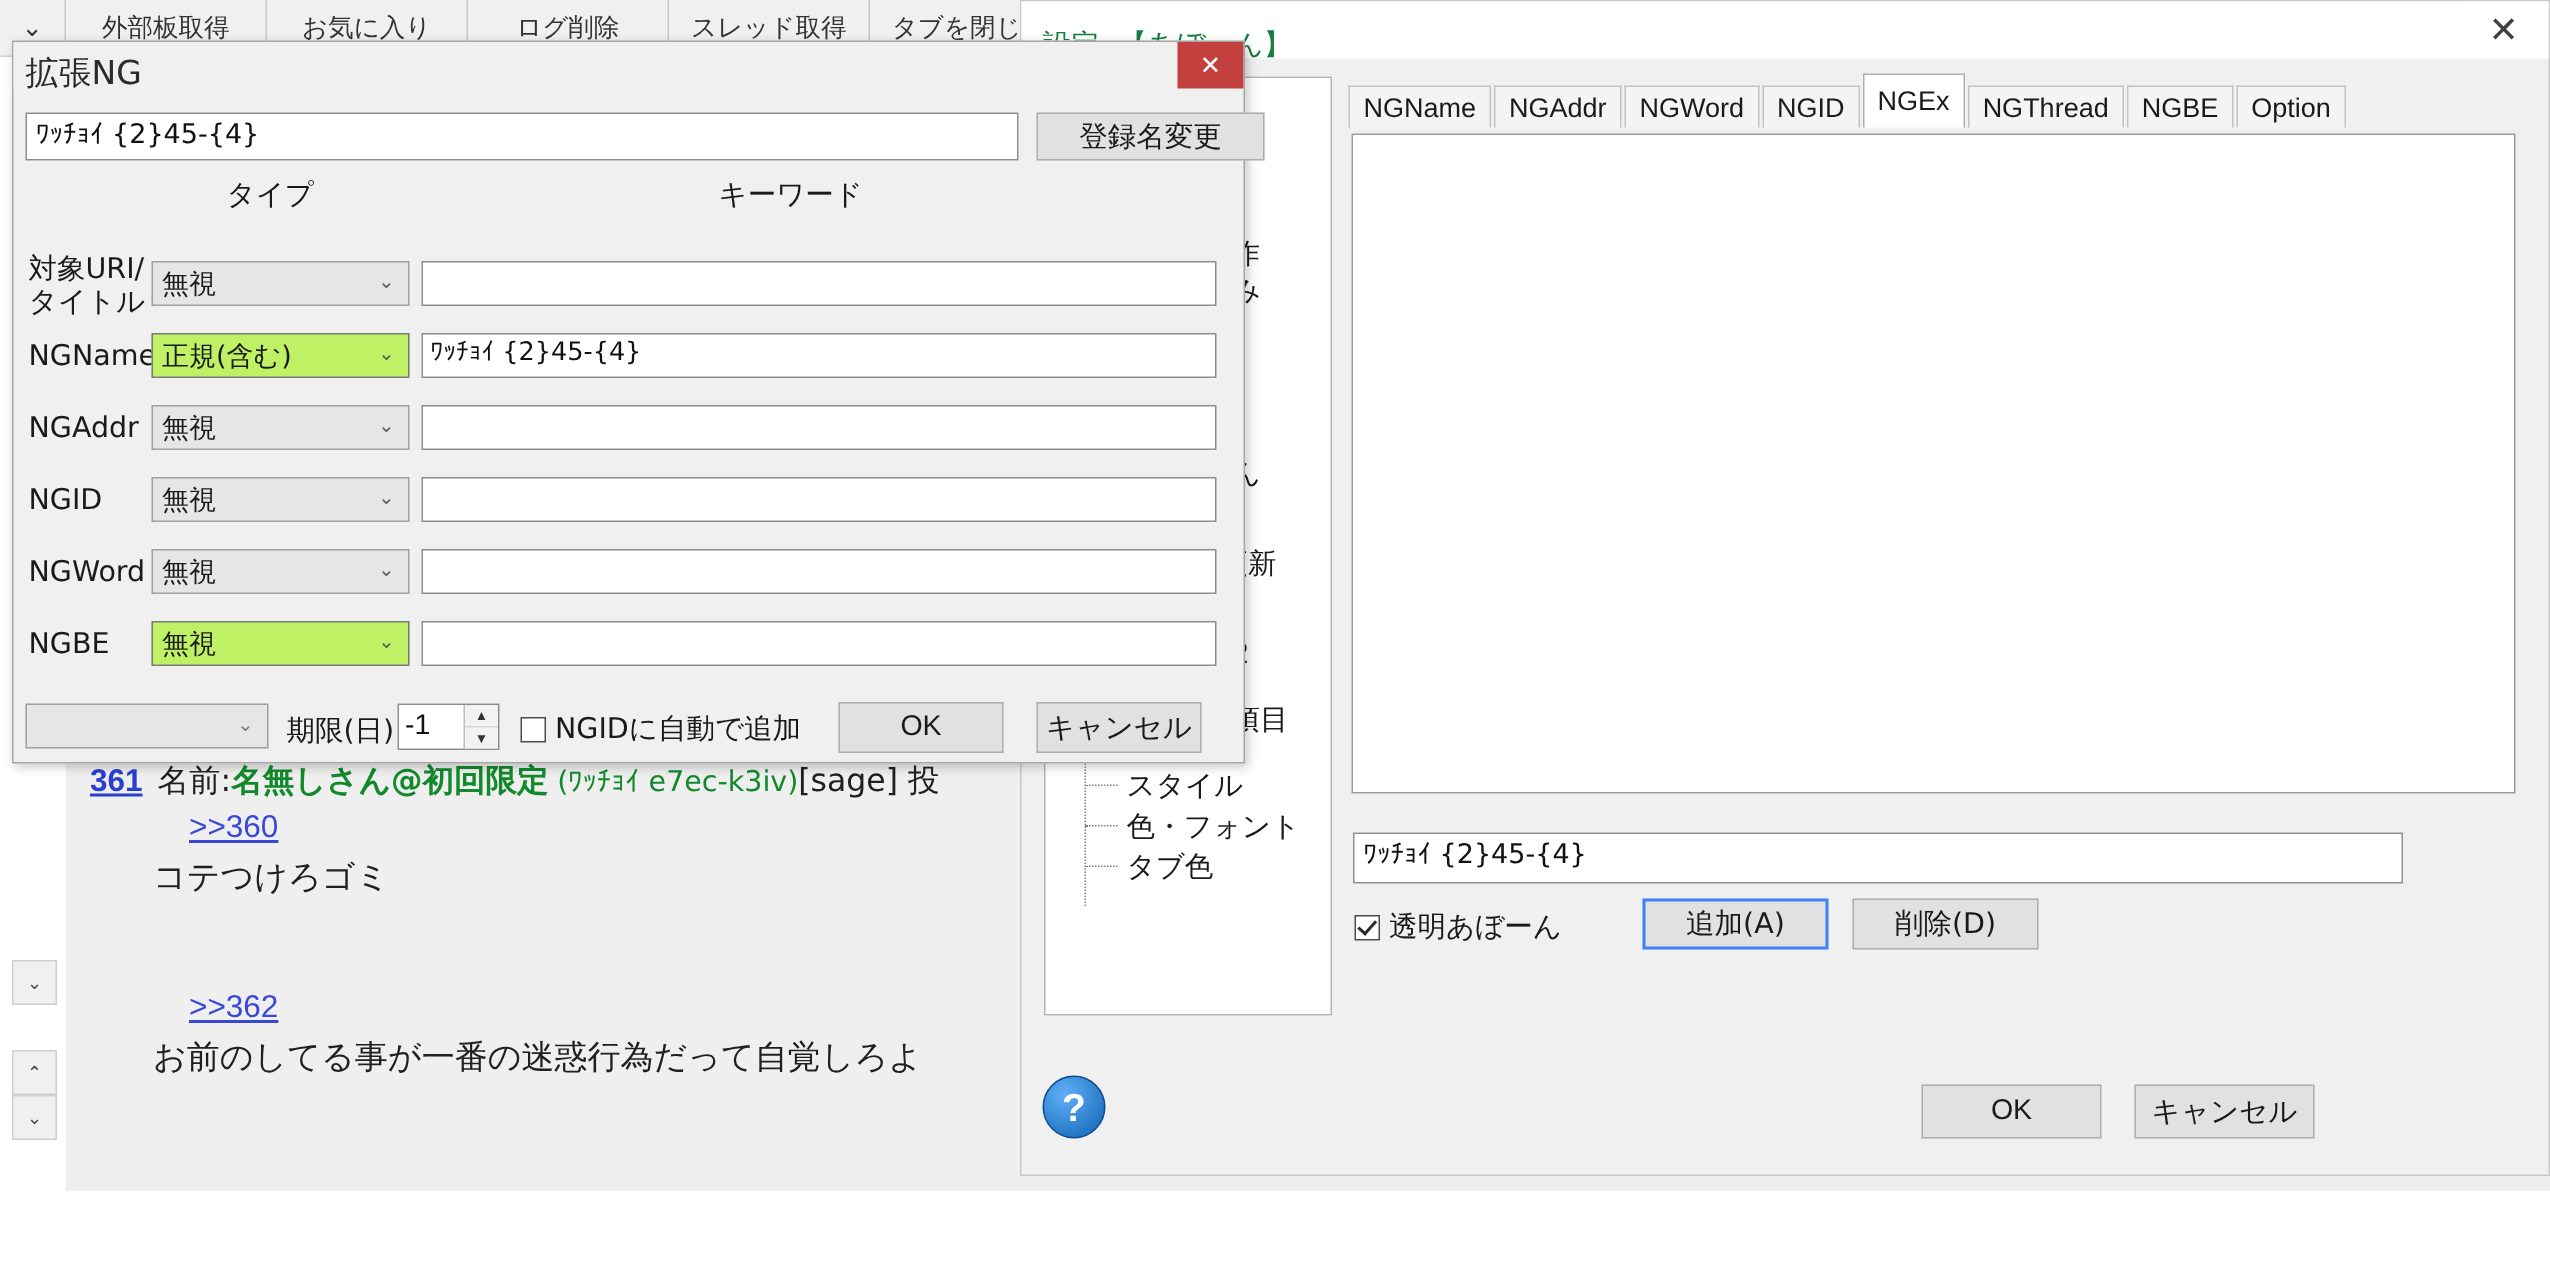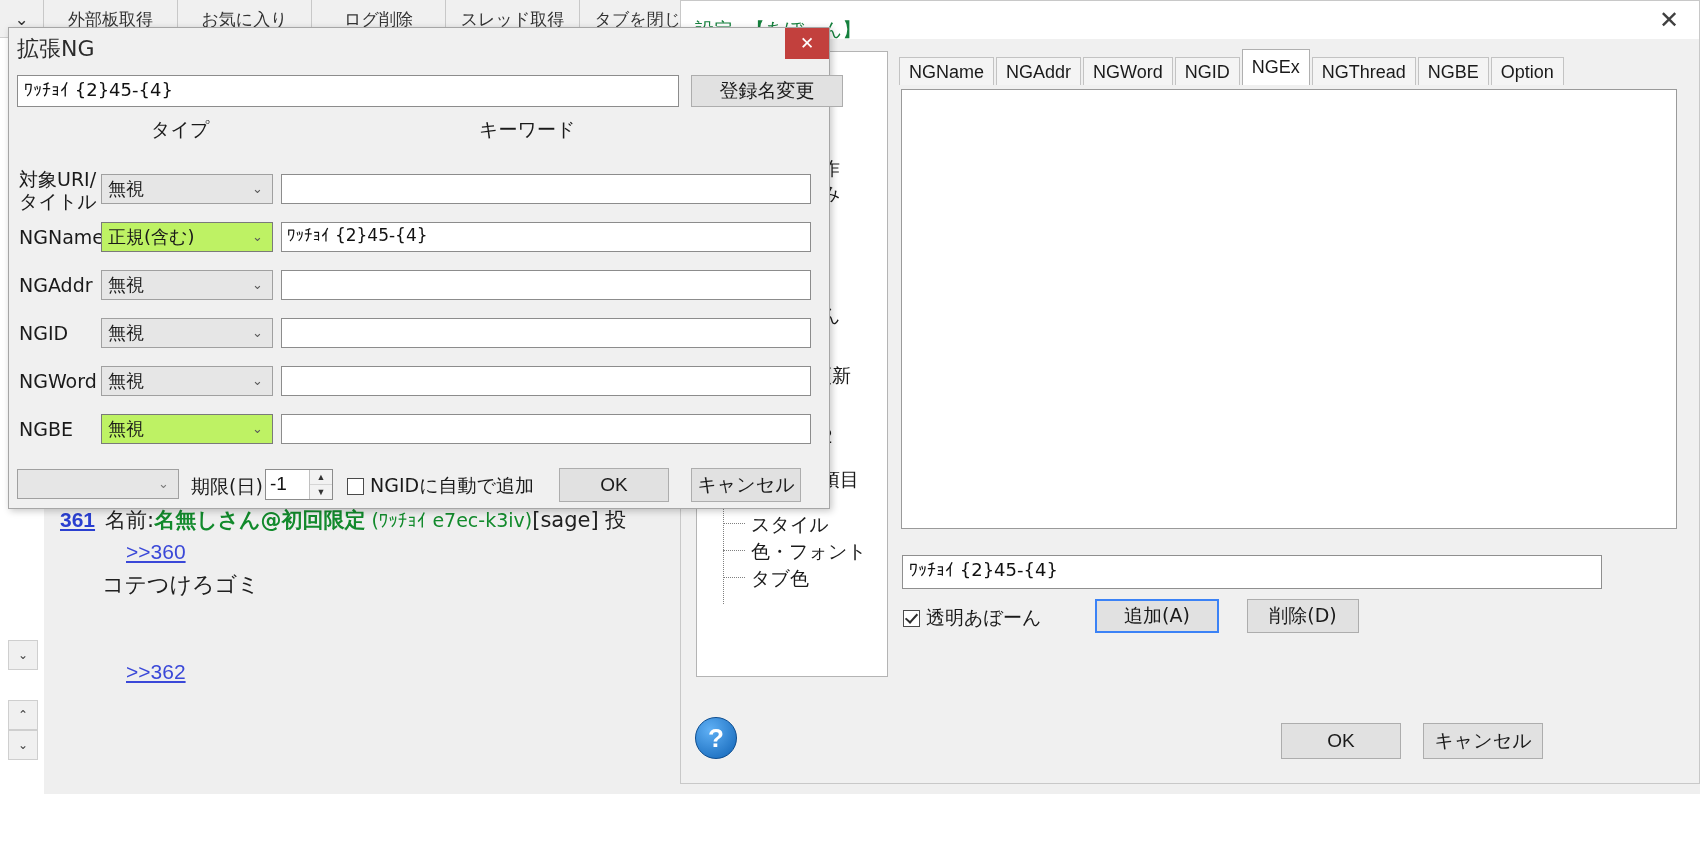--- a/index.html
+++ b/index.html
@@ -297,22 +297,22 @@
   .btn.focus {
     border: 2px solid #3b82f6;
   }
   .btn-add {
     position: absolute;
     left: 196px; top: 512px;
     width: 124px; height: 34px;
   }
   .btn-del {
     position: absolute;
-    left: 348px; top: 512px;
-    width: 112px; height: 34px;
+    left: 336px; top: 512px;
+    width: 124px; height: 34px;
   }
   .btn-ok-main {
     position: absolute;
     left: 600px; bottom: 24px;
     width: 120px; height: 36px;
   }
   .btn-cancel-main {
     position: absolute;
     left: 742px; bottom: 24px;
     width: 120px; height: 36px;
@@ -509,20 +509,21 @@
   </div>
 
   <div class="thread-pane">
     <div class="post" style="top:468px">
       <span class="num">361</span><span class="lbl jp">名前:</span><span class="name jp">名無しさん@初回限定</span> <span class="trip jp">(ﾜｯﾁｮｲ e7ec-k3iv)</span><span class="meta jp">[sage] 投</span>
     </div>
     <div class="post-anchor" style="top:502px">&gt;&gt;360</div>
     <div class="post-body jp" style="top:532px">コテつけろゴミ</div>
 
     <div class="post-anchor" style="top:622px">&gt;&gt;362</div>
+    <div class="post-body jp" style="top:652px">お前のしてる事が一番の迷惑行為だって自覚しろよ</div>
   </div>
 
 
   <div class="settings-window">
     <div class="settings-titlebar">
       <div class="settings-title jp">設定 -【あぼーん】</div>
       <div class="win-close">✕</div>
     </div>
 
     <div class="tree-pane">

